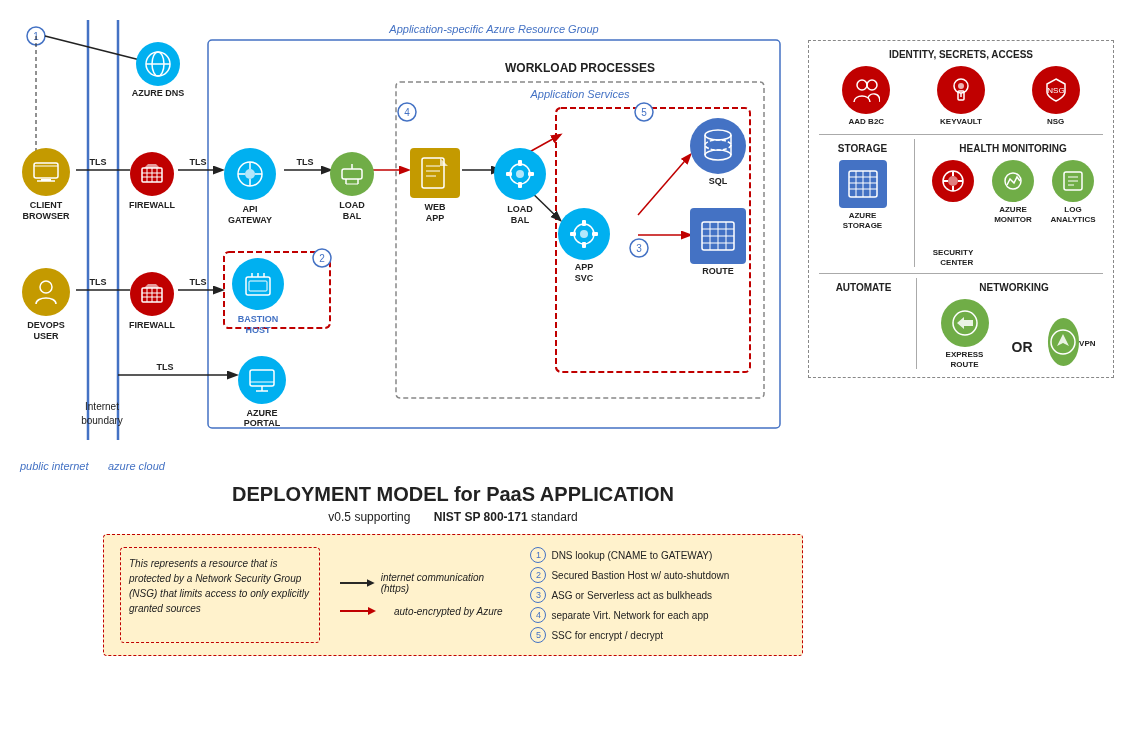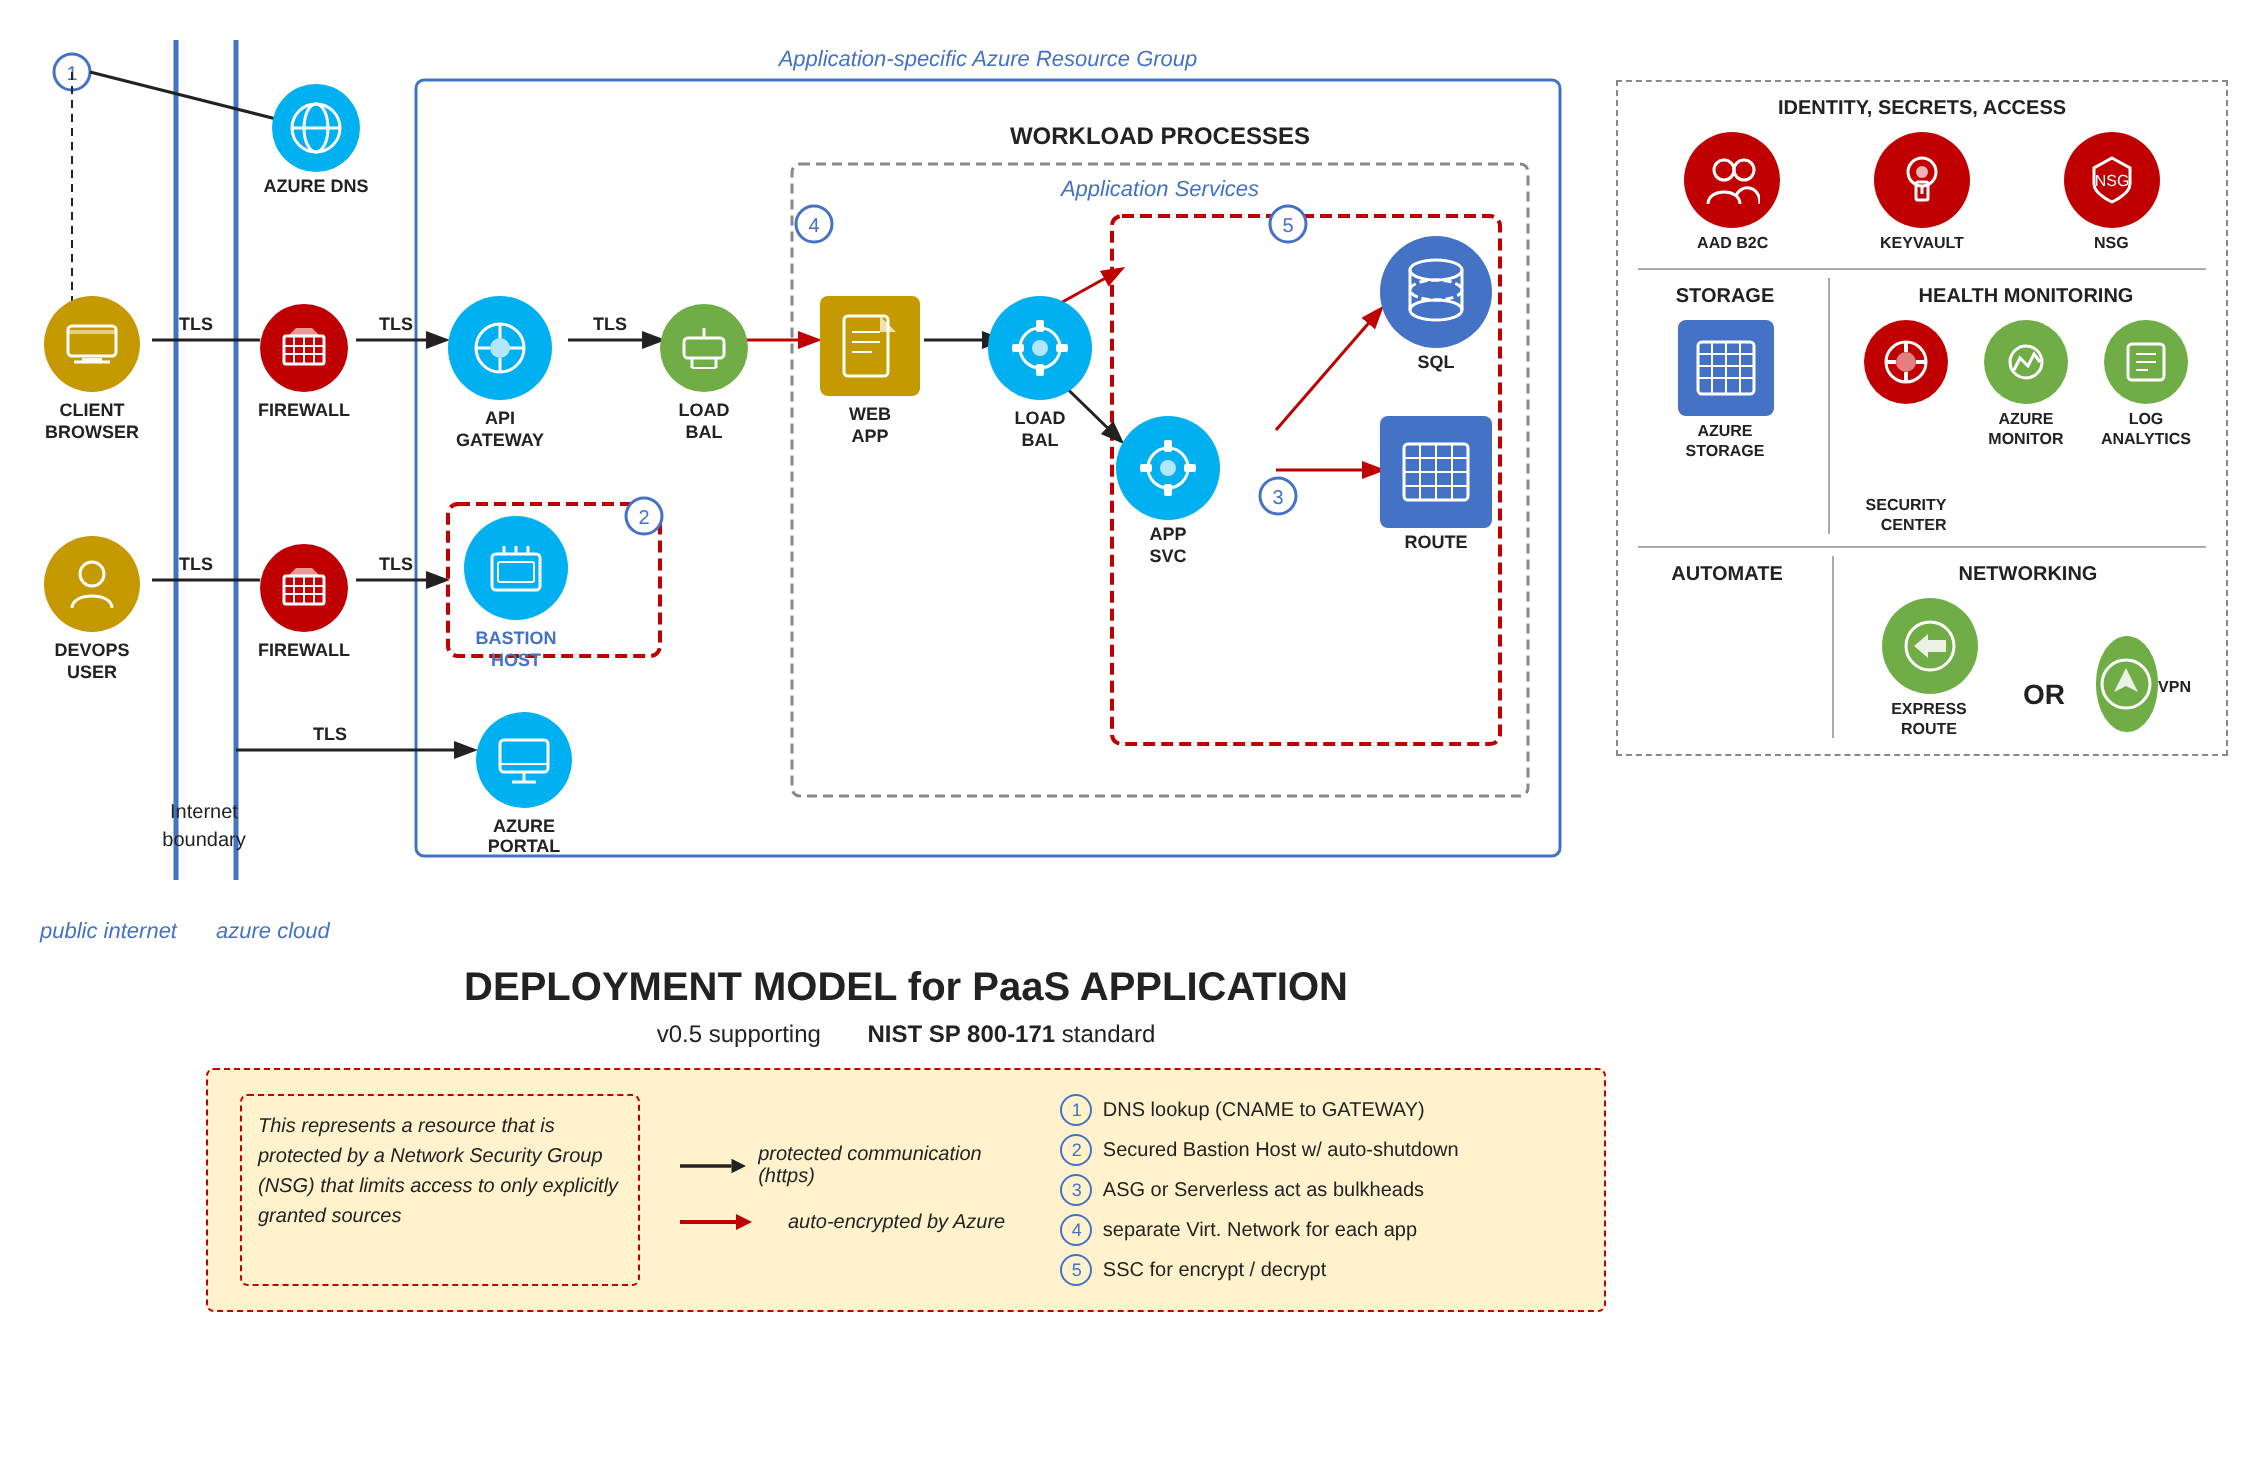--- a/index.html
+++ b/index.html
@@ -404,21 +404,21 @@
   <div style="display:flex;gap:20px;background:#FFF2CC;border:1.5px dashed #C00000;border-radius:4px;padding:12px 16px;max-width:700px;margin:0 auto;">
 
     <div style="flex:1.2;border:1.5px dashed #C00000;padding:8px;border-radius:4px;font-style:italic;font-size:10px;color:#222;line-height:1.5;max-width:200px;">This represents a resource that is protected by a Network Security Group (NSG) that limits access to only explicitly granted sources</div>
 
     <div style="flex:1;display:flex;flex-direction:column;gap:10px;justify-content:center;">
       <div style="display:flex;align-items:center;gap:6px;">
         <svg width="36" height="14" viewBox="0 0 36 14">
             <line x1="0" y1="7" x2="28" y2="7" stroke="#222" stroke-width="2"></line>
             <polygon points="28,3 36,7 28,11" fill="#222"></polygon>
           </svg>
-        <span style="font-size:10px;color:#222;font-style:italic;">protected communication (https)</span>
+        <span style="font-size:10px;color:#222;font-style:italic;">internet communication (https)</span>
       </div>
       <div style="display:flex;align-items:center;gap:18px;">
         <svg width="36" height="14" viewBox="0 0 36 14">
             <line x1="0" y1="7" x2="28" y2="7" stroke="#C00000" stroke-width="2"></line>
             <polygon points="28,3 36,7 28,11" fill="#C00000"></polygon>
           </svg>
         <span style="font-size:10px;color:#222;font-style:italic;">auto-encrypted by Azure</span>
       </div>
     </div>
 

